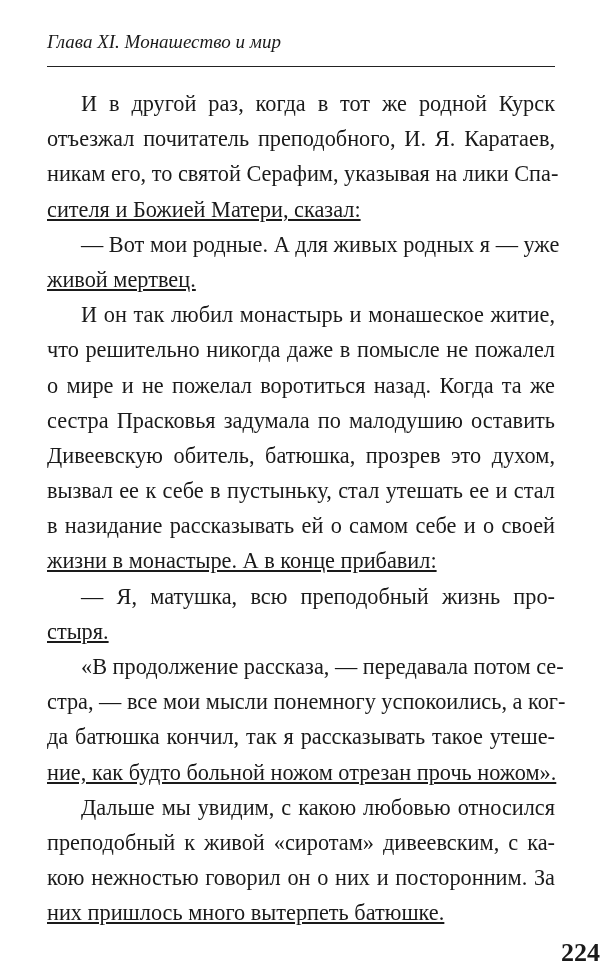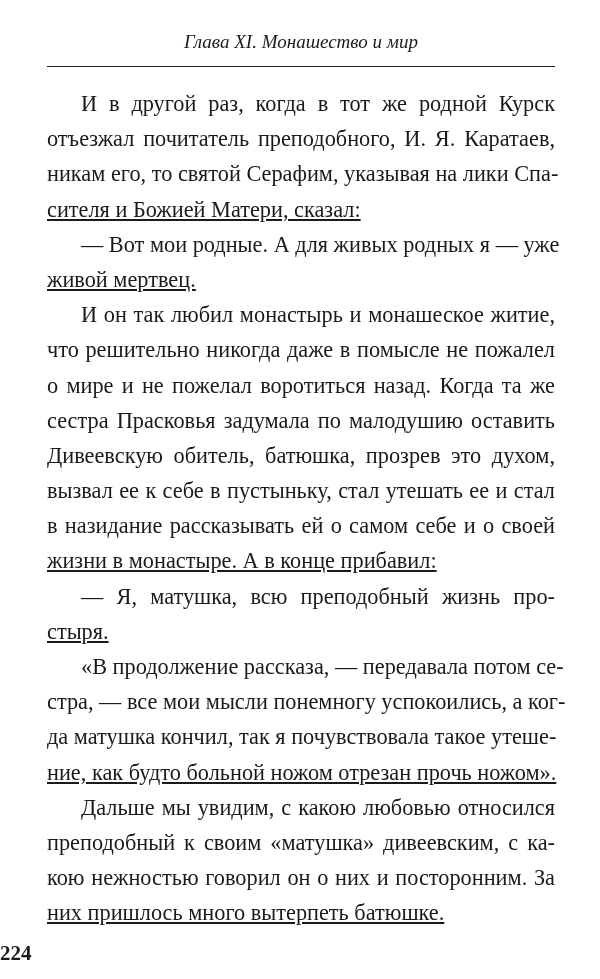--- a/index.html
+++ b/index.html
@@ -3,39 +3,39 @@
   <meta charset="utf-8">
   <style>
     html, body { margin: 0; padding: 0; background: #ffffff; }
     body {
       width: 600px; height: 979px; position: relative; overflow: hidden;
       font-family: "Liberation Serif", "DejaVu Serif", serif;
       color: #1a1a1a;
     }
     .running-head {
       position: absolute; top: 30px; left: 47px; width: 508px;
-      text-align: center; font-style: italic; font-size: 19px; line-height: 24px; font-family: Liberation Serif, serif;
+      text-align: left; font-style: italic; font-size: 19px; line-height: 24px; font-family: Liberation Serif, serif;
     }
     .head-rule {
       position: absolute; top: 66px; left: 47px; width: 508px; height: 0;
       border-top: 1.5px solid #222;
     }
     .body-text {
       position: absolute; top: 86px; left: 47px; width: 508px;
       font-size: 22.3px; line-height: 35.2px;
     }
     .line {
       display: block; height: 35.2px; white-space: nowrap;
       text-align: justify; text-align-last: justify;
     }
     .line.indent { padding-left: 34px; }
     .line.last { text-align-last: left; text-decoration: underline; }
     .page-number {
       position: absolute; top: 940px; left: 0; width: 600px;
-      text-align: left; font-weight: bold; font-size: 21px; line-height: 26px;
+      text-align: right; font-weight: bold; font-size: 26px; line-height: 26px;
     }
   </style>
 </head>
 <body>
 
 <div class="running-head">Глава XI. Монашество и мир</div>
 <div class="head-rule"></div>
 
 <div class="body-text">
   <span class="line indent">И в другой раз, когда в тот же родной Курск</span>
@@ -49,22 +49,22 @@
   <span class="line">о мире и не пожелал воротиться назад. Когда та же</span>
   <span class="line">сестра Прасковья задумала по малодушию оставить</span>
   <span class="line">Дивеевскую обитель, батюшка, прозрев это духом,</span>
   <span class="line">вызвал ее к себе в пустыньку, стал утешать ее и стал</span>
   <span class="line">в назидание рассказывать ей о самом себе и о своей</span>
   <span class="line last">жизни в монастыре. А в конце прибавил:</span>
   <span class="line indent">— Я, матушка, всю преподобный жизнь про-</span>
   <span class="line last">стыря.</span>
   <span class="line indent">«В продолжение рассказа, — передавала потом се-</span>
   <span class="line">стра, — все мои мысли понемногу успокоились, а ког-</span>
-  <span class="line">да матушка кончил, так я почувствовала такое утеше-</span>
+  <span class="line">да батюшка кончил, так я рассказывать такое утеше-</span>
   <span class="line last">ние, как будто больной ножом отрезан прочь ножом».</span>
   <span class="line indent">Дальше мы увидим, с какою любовью относился</span>
-  <span class="line">преподобный к своим «матушка» дивеевским, с ка-</span>
+  <span class="line">преподобный к живой «сиротам» дивеевским, с ка-</span>
   <span class="line">кою нежностью говорил он о них и посторонним. За</span>
   <span class="line last">них пришлось много вытерпеть батюшке.</span>
 
 </div>
 
 <div class="page-number">224</div>
 
 </body></html>

